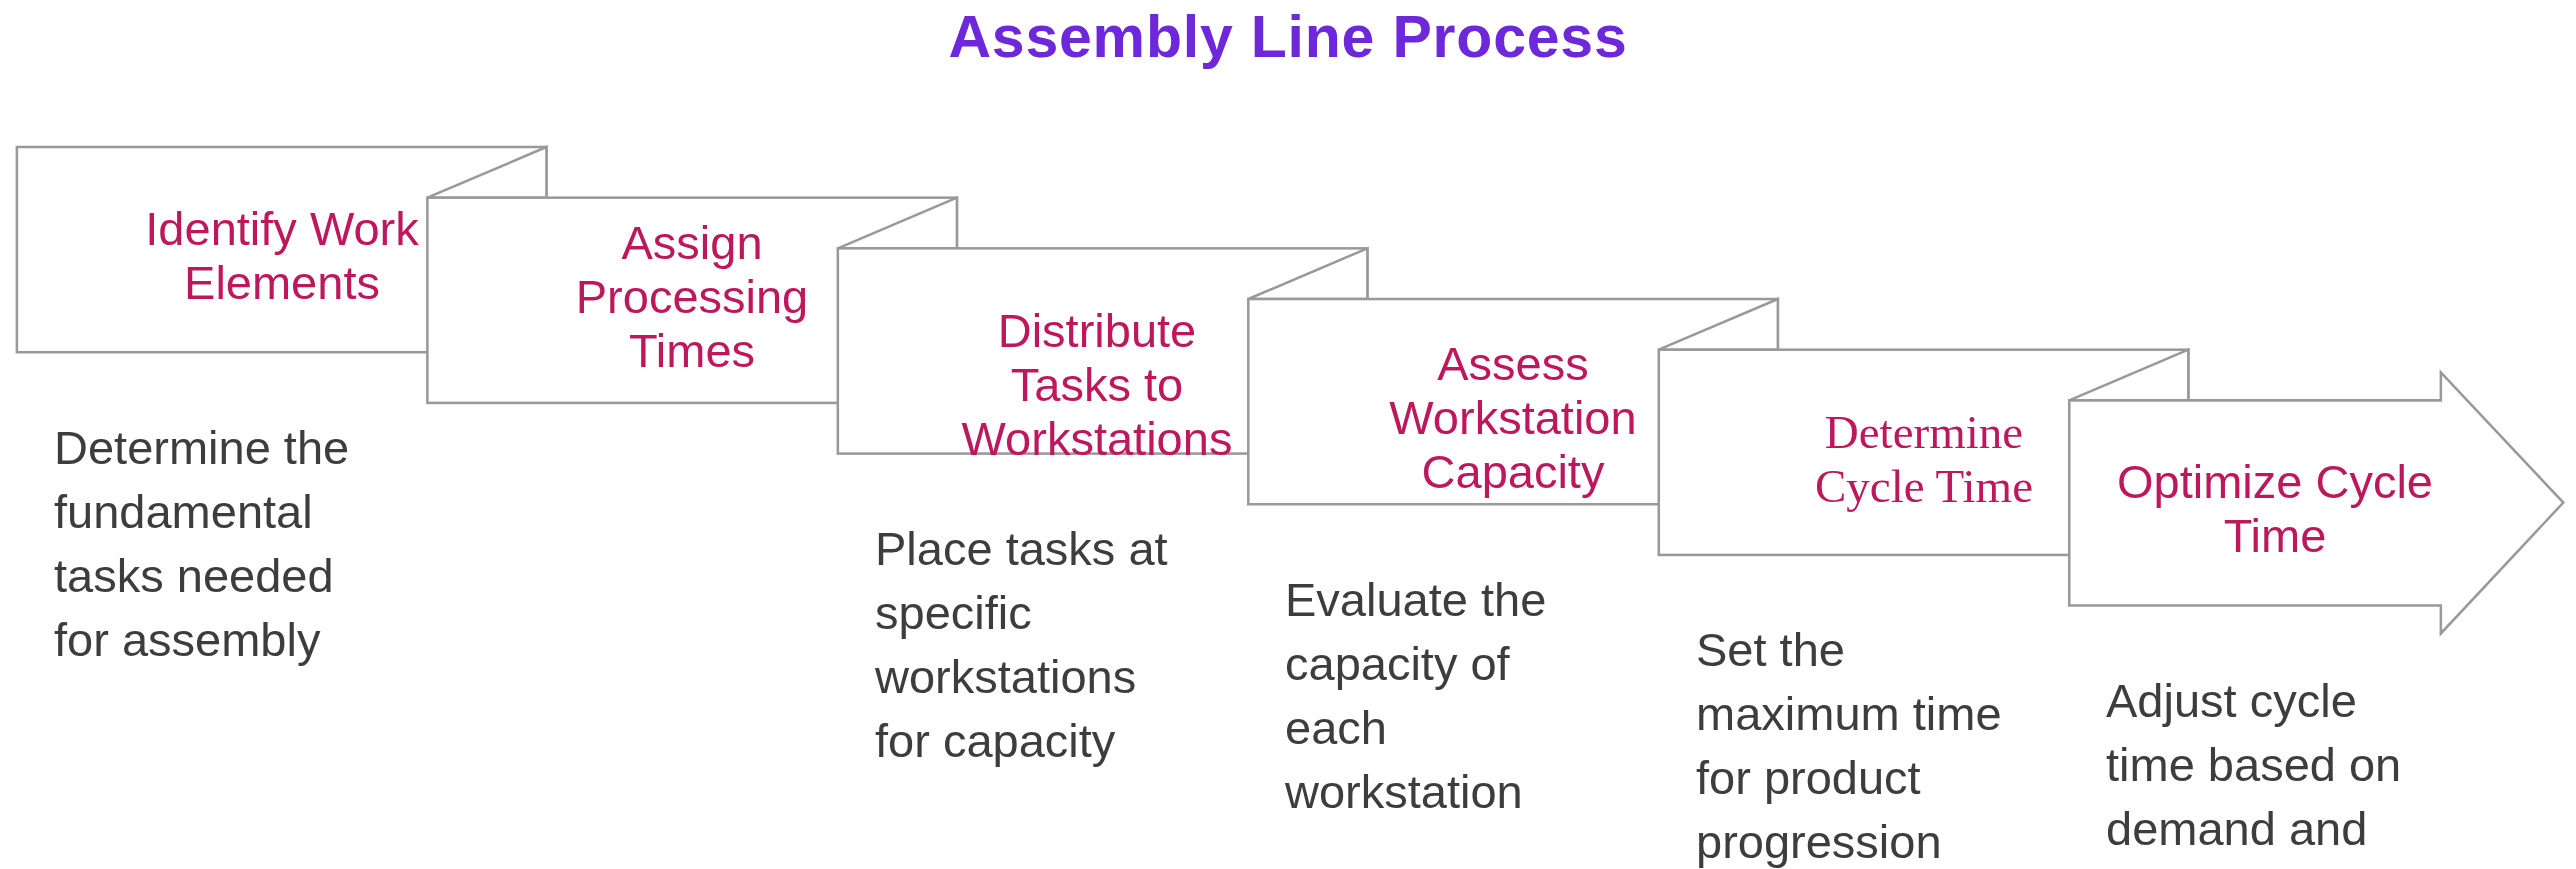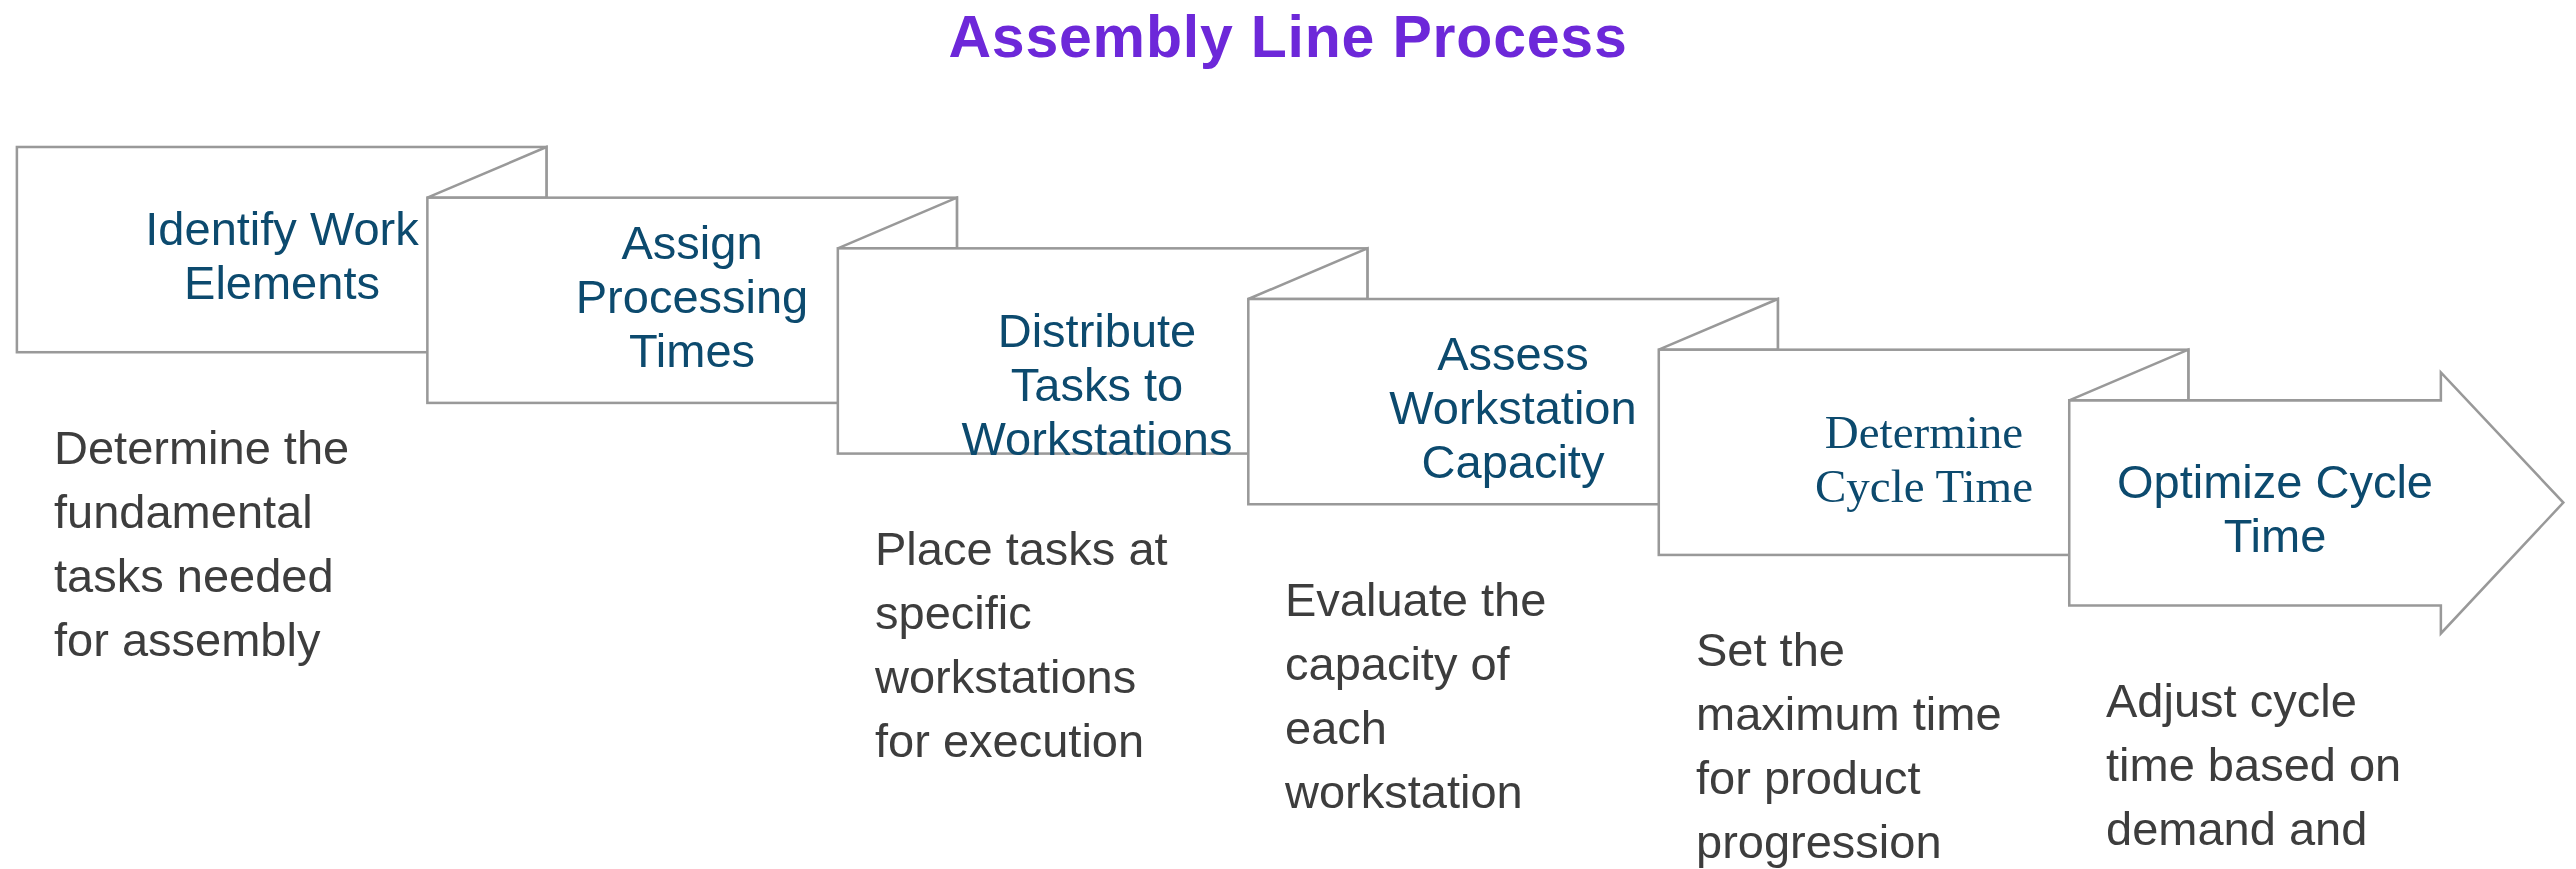--- a/index.html
+++ b/index.html
@@ -37,39 +37,39 @@
     stroke-width: 3;
     stroke-linejoin: miter;
   }
   .step-title {
     position: absolute;
     display: flex;
     align-items: center;
     justify-content: center;
     text-align: center;
     white-space: pre-line;
-    color: #0c4a6e;
+    color: #be185d;
     font-size: 47px;
     line-height: 54px;
     padding-top: 12px;
     box-sizing: border-box;
     pointer-events: none;
   }
   .step-desc {
     position: absolute;
     white-space: pre-line;
     color: #3d3d3d;
     font-size: 47px;
     line-height: 64px;
   }
   
   .t1 { left: 17px;   top: 147px; width: 530px; height: 205px; }
   .t2 { left: 427px;  top: 188px; width: 530px; height: 205px; }
   .t3 { left: 832px;  top: 248px; width: 530px; height: 261px; }
-  .t4 { left: 1248px; top: 299px; width: 530px; height: 205px; }
+  .t4 { left: 1248px; top: 309px; width: 530px; height: 205px; }
   .t5 { left: 1659px; top: 350px; width: 530px; height: 205px; font-family: Liberation Serif, serif; }
   .t6 { left: 2069px; top: 400px; width: 372px; height: 205px; padding-left: 40px; }
   
   .d1 { left: 54px;   top: 416px; }
   .d2 { left: 465px;  top: 466px; }
   .d3 { left: 875px; top: 517px; }
   .d4 { left: 1285px; top: 568px; }
   .d5 { left: 1696px; top: 618px; }
   .d6 { left: 2106px; top: 669px; }
 </style>
@@ -116,21 +116,21 @@
   <div class="step-title t6">Optimize Cycle
 Time</div>
 
   <div class="step-desc d1">Determine the
 fundamental
 tasks needed
 for assembly</div>
   <div class="step-desc d3">Place tasks at
 specific
 workstations
-for execution</div>
+for capacity</div>
   <div class="step-desc d4">Evaluate the
 capacity of
 each
 workstation</div>
   <div class="step-desc d5">Set the
 maximum time
 for product
 progression</div>
   <div class="step-desc d6">Adjust cycle
 time based on

